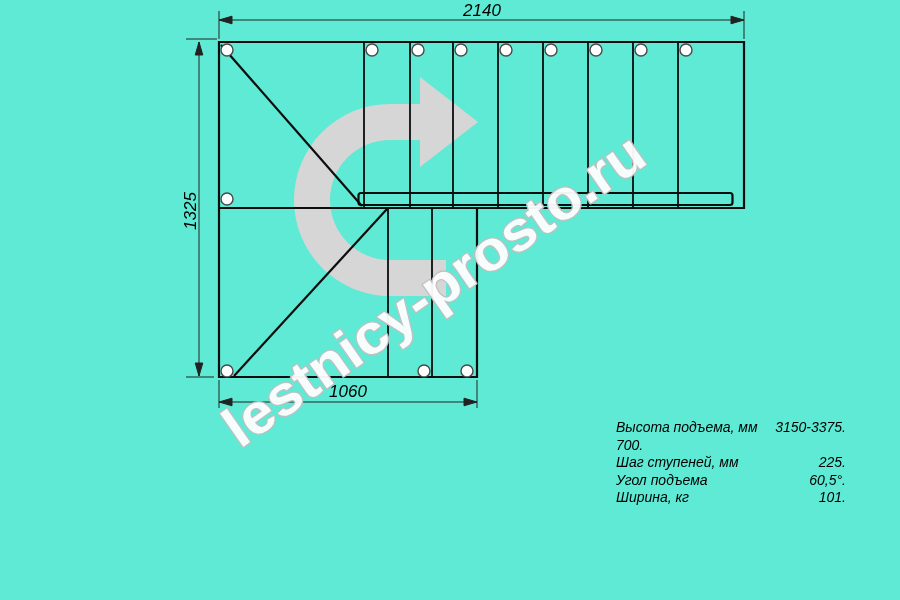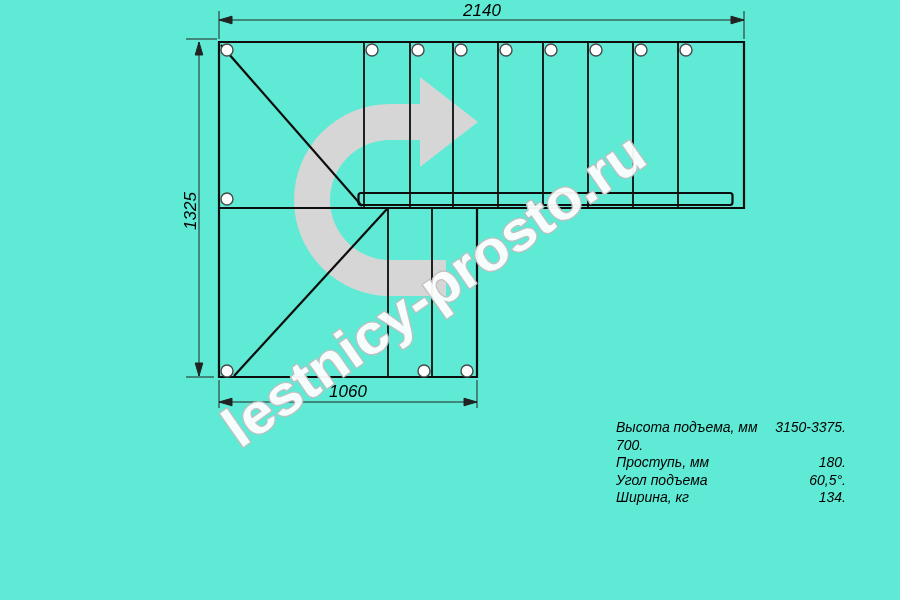--- a/index.html
+++ b/index.html
@@ -105,25 +105,25 @@
 
   <div class="specs">
     <div class="row">
       <span>Высота подъема, мм</span>
       <span class="val">3150-3375.</span>
     </div>
     <div class="row">
       <span class="val">700.</span>
     </div>
     <div class="row">
-      <span>Проступь, мм</span>
-      <span class="val">180.</span>
+      <span>Шаг ступеней, мм</span>
+      <span class="val">225.</span>
     </div>
     <div class="row">
       <span>Угол подъема</span>
       <span class="val">60,5°.</span>
     </div>
     <div class="row">
       <span>Ширина, кг</span>
-      <span class="val">134.</span>
+      <span class="val">101.</span>
     </div>
   </div>
 </div>
 
 </body></html>

